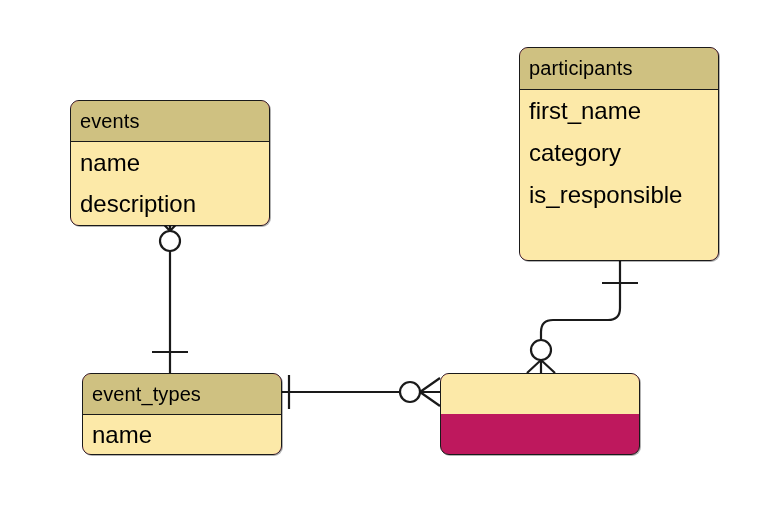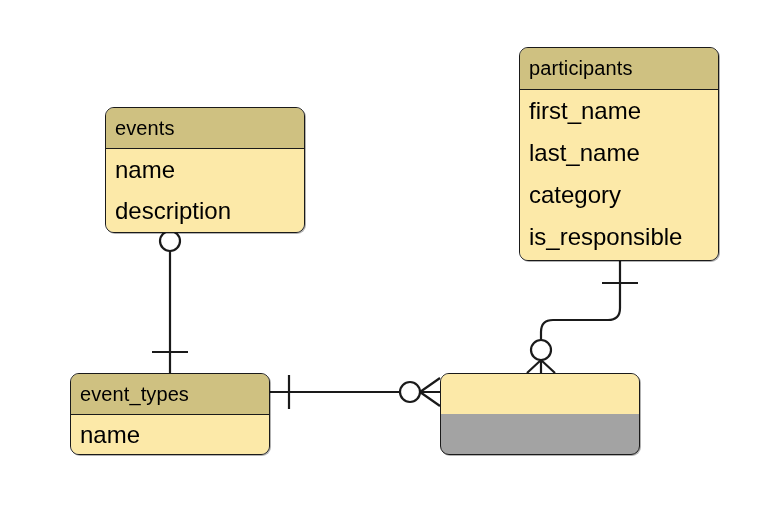--- a/index.html
+++ b/index.html
@@ -19,21 +19,21 @@
     left: 0;
     top: 0;
     width: 762px;
     height: 506px;
   }
   .er-table {
     position: absolute;
     box-sizing: border-box;
     border: 1.4px solid #1a1a1a;
     border-radius: 9px;
-    background: #a3a3a3;
+    background: #be185d;
     overflow: hidden;
     box-shadow: 1px 1px 0 rgba(0,0,0,0.30);
   }
   .er-table-header {
     background: #cfc181;
     border-bottom: 1.4px solid #1a1a1a;
     box-sizing: border-box;
     display: flex;
     align-items: center;
     padding-left: 9px;
@@ -96,39 +96,38 @@
     <g>
       <path d="M620 261 L620 308 Q620 320 608 320 L553 320 Q541 320 541 332 L541 340" stroke="#1a1a1a" stroke-width="2.2" fill="none"></path>
 
       <line x1="602" y1="283" x2="638" y2="283" stroke="#1a1a1a" stroke-width="2.2"></line>
 
       <circle cx="541" cy="350" r="10" fill="#ffffff" stroke="#1a1a1a" stroke-width="2.2"></circle>
       <path d="M541 360 L527 373 M541 360 L541 373 M541 360 L555 373" stroke="#1a1a1a" stroke-width="2.2" fill="none"></path>
     </g>
   </svg>
 
-  <div class="er-table" style="left:70px; top:107px; width:200px; height:126px;margin-left:35px;">
+  <div class="er-table" style="left:70px; top:100px; width:200px; height:126px;">
     <div class="er-table-header" style="height:41px;">events</div>
     <div class="er-table-body" style="height:93px;">
       <div class="er-field" style="height:41px;">name</div>
       <div class="er-field" style="height:41px;">description</div>
     </div>
   </div>
 
   <div class="er-table" style="left:519px; top:47px; width:200px; height:214px;">
     <div class="er-table-header" style="height:42px;">participants</div>
     <div class="er-table-body" style="height:170px;">
       <div class="er-field" style="height:42px;">first_name</div>
-      <div class="er-field" style="height:42px;">last_name</div>
       <div class="er-field" style="height:42px;">category</div>
       <div class="er-field" style="height:42px;">is_responsible</div>
     </div>
   </div>
 
-  <div class="er-table" style="left:70px; top:373px; width:200px; height:82px;">
+  <div class="er-table" style="left:82px; top:373px; width:200px; height:82px;">
     <div class="er-table-header" style="height:41px;">event_types</div>
     <div class="er-table-body" style="height:40px;">
       <div class="er-field" style="height:40px;">name</div>
     </div>
   </div>
 
   <div class="er-table" style="left:440px; top:373px; width:200px; height:82px;">
     <div class="er-table-body" style="height:40px;"></div>
   </div>
 

